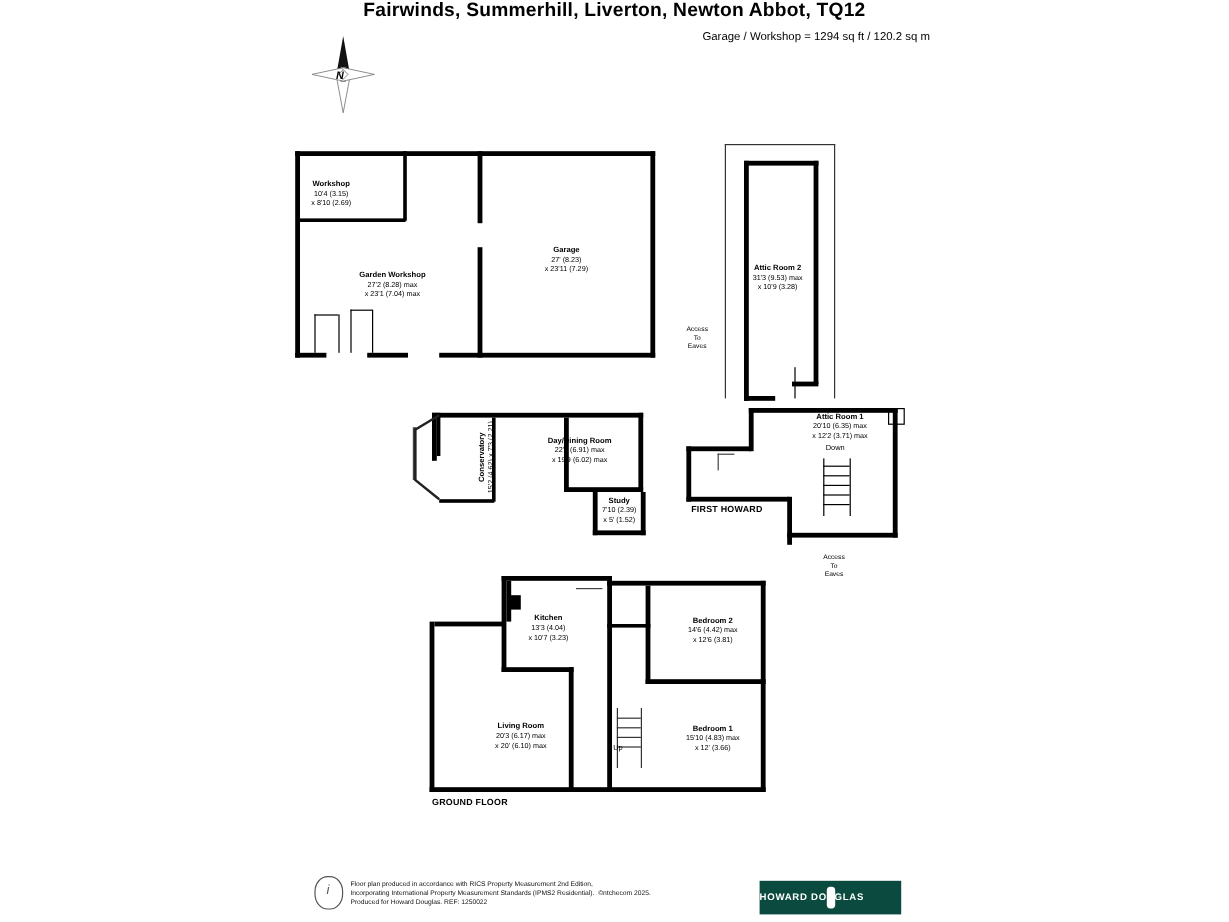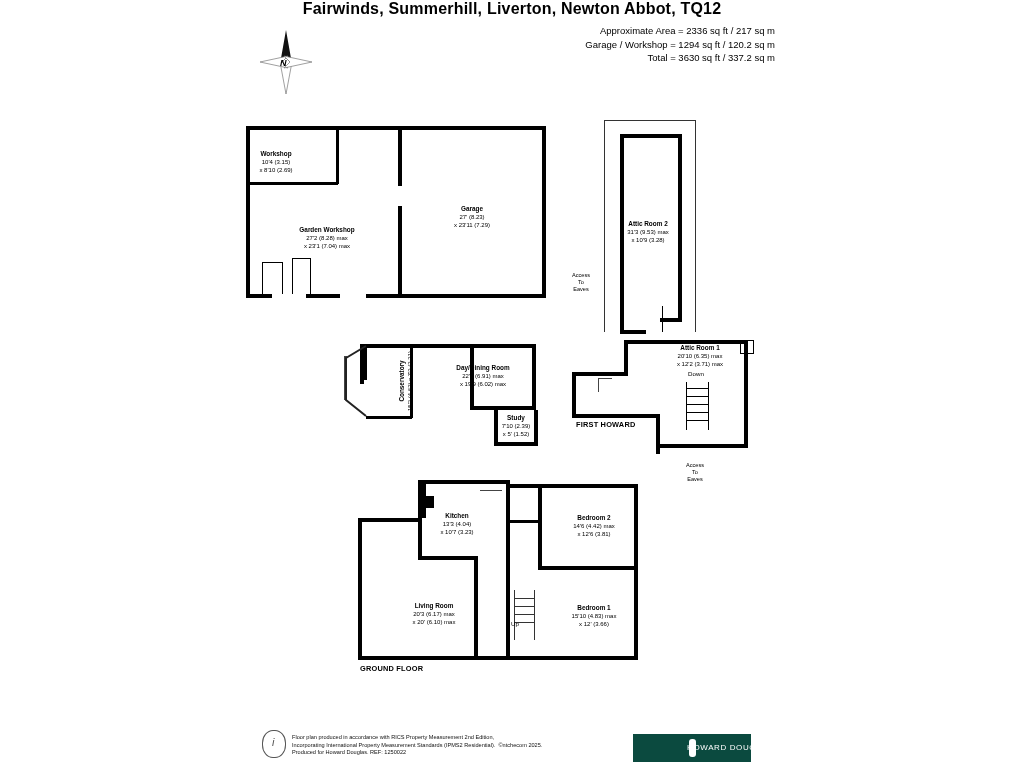--- a/index.html
+++ b/index.html
@@ -31,32 +31,30 @@
   .floorlbl{position:absolute;font-size:7.4px;font-weight:bold;letter-spacing:.2px;}
   .eaves{position:absolute;font-size:5.6px;line-height:7px;text-align:center;}
   .vert{transform:rotate(-90deg);transform-origin:left top;white-space:nowrap;}
 
   
   .footer{position:absolute;left:262px;top:730px;width:500px;}
   .footer .txt{position:absolute;left:30px;top:4px;font-size:5.6px;line-height:7.6px;color:#111;}
   .footer .circ{position:absolute;left:0;top:0;width:22px;height:26px;border:1px solid #555;border-radius:11px/13px;}
   .footer .circ:after{content:"i";position:absolute;left:9px;top:5px;font-size:11px;font-style:italic;color:#555;}
   .logo{position:absolute;left:633px;top:734px;width:118px;height:28px;background:#0b4a3f;}
-  .logo .lt{position:absolute;left:0;top:9px;width:140px;text-align:right;color:#fff;font-size:8px;letter-spacing:.6px;font-weight:normal;}
+  .logo .lt{position:absolute;left:0;top:9px;width:140px;text-align:left;color:#fff;font-size:8px;letter-spacing:.6px;font-weight:bold;}
   .logo .dot{position:absolute;left:56px;top:5px;width:7px;height:18px;background:#fff;border-radius:3px;}
 </style>
 </head>
 <body>
 
 <div class="title">Fairwinds, Summerhill, Liverton, Newton Abbot, TQ12</div>
 
 <div class="areas">
-  <div>Approximate Area = 2336 sq ft / 217 sq m</div>
   <div>Garage / Workshop = 1294 sq ft / 120.2 sq m</div>
-  <div>Total = 3630 sq ft / 337.2 sq m</div>
 </div>
 
 <div class="compass">
   <svg width="56" height="68" viewBox="0 0 56 68">
     <polygon points="28,2 34,36 28,30 22,36" fill="#111"></polygon>
     <polygon points="28,66 22,34 28,40 34,34" fill="#fff" stroke="#777" stroke-width="0.7"></polygon>
     <polygon points="2,34 30,28 24,34 30,40" fill="#fff" stroke="#777" stroke-width="0.7"></polygon>
     <polygon points="54,34 26,28 32,34 26,40" fill="#fff" stroke="#777" stroke-width="0.7"></polygon>
   </svg>
   <div class="n">N</div>

